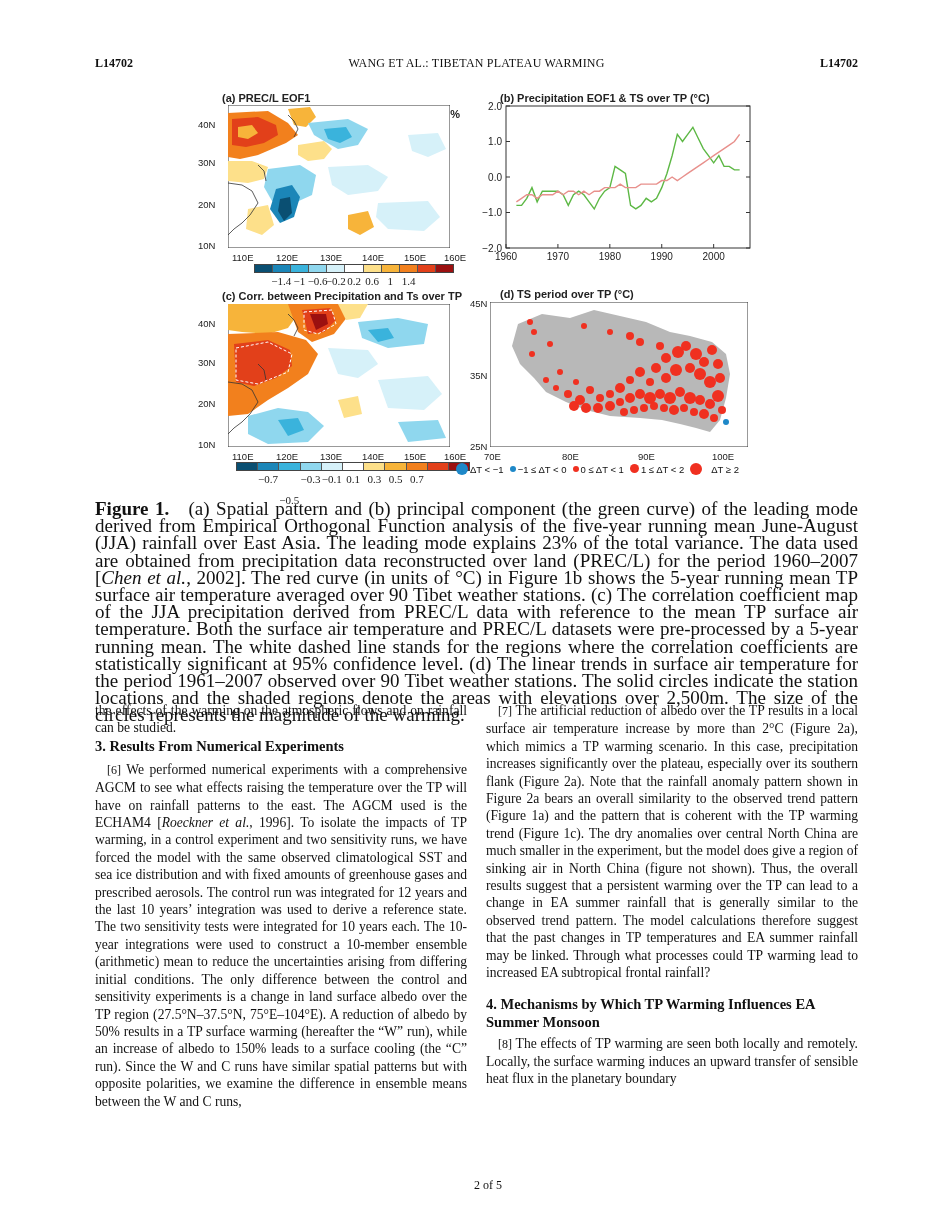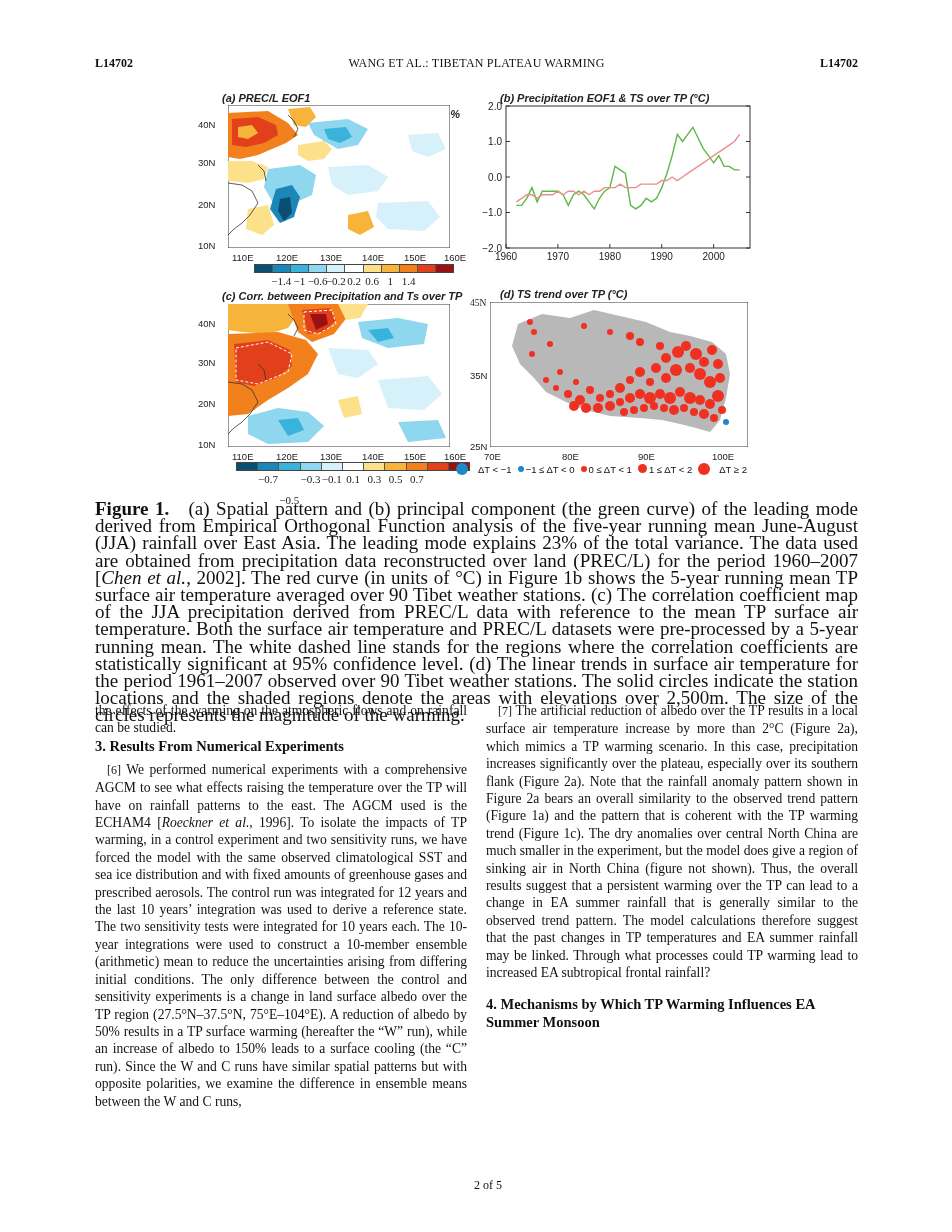--- a/index.html
+++ b/index.html
@@ -3,21 +3,21 @@
 <meta charset="utf-8">
 <style>
   html, body { margin: 0; padding: 0; background: #ffffff; }
   body { width: 952px; height: 1232px; position: relative; overflow: hidden; font-family: "Liberation Serif", serif; color: #111; }
   .hdr { position: absolute; top: 56px; left: 95px; width: 763px; height: 16px; font-size: 12px; }
   .hdr .l { position: absolute; left: 0; font-weight: bold; }
   .hdr .c { position: absolute; left: 0; right: 0; text-align: center; letter-spacing: 0.2px; }
   .hdr .r { position: absolute; right: 0; font-weight: bold; }
 
   .fig { position: absolute; font-family: "Liberation Sans", sans-serif; }
-  .panel-title { position: absolute; font-family: "Liberation Sans", sans-serif; font-size: 11px; font-style: italic; font-weight: bold; color: #222; white-space: nowrap; }
+  .panel-title { position: absolute; font-family: "Liberation Sans", sans-serif; font-size: 11px; font-weight: bold; color: #222; white-space: nowrap; }
   .axlbl { position: absolute; font-family: "Liberation Sans", sans-serif; font-size: 9.5px; color: #222; white-space: nowrap; }
   .cbar { position: absolute; display: flex; height: 9px; border: 1px solid #444; box-sizing: border-box; }
   .cbar div { flex: 1; height: 100%; border-right: 0.5px solid #555; }
   .cbar div:last-child { border-right: none; }
   .cbtick { position: absolute; font-family: Liberation Serif, serif; font-size: 11px; color: #222; white-space: nowrap; transform: translateX(-50%); }
 
   .caption { position: absolute; top: 500px; left: 95px; width: 763px; font-size: 19px; line-height: 17.2px; text-align: justify; }
   .caption b { font-weight: bold; }
   .col { position: absolute; width: 372px; font-size: 13.6px; line-height: 17.4px; text-align: justify; hyphens: manual; }
   .col p { margin: 0; text-indent: 12px; }
@@ -180,21 +180,21 @@
       <div class="cbtick" style="left: 267.909px; top: 473px;">−0.7</div>
       <div class="cbtick" style="left: 289.182px; top: 494px;">−0.5</div>
       <div class="cbtick" style="left: 310.455px; top: 473px;">−0.3</div>
       <div class="cbtick" style="left: 331.727px; top: 473px;">−0.1</div>
       <div class="cbtick" style="left: 353px; top: 473px;">0.1</div>
       <div class="cbtick" style="left: 374.273px; top: 473px;">0.3</div>
       <div class="cbtick" style="left: 395.545px; top: 473px;">0.5</div>
       <div class="cbtick" style="left: 416.818px; top: 473px;">0.7</div>
     </div>
 
-  <div class="panel-title" style="left:500px;top:288px;">(d) TS trend over TP (°C)</div>
+  <div class="panel-title" style="left:500px;top:288px;">(d) TS period over TP (°C)</div>
   <svg id="mapD" style="position:absolute;left:490px;top:302px;" width="258" height="145" viewBox="0 0 258 145">
     <rect x="0" y="0" width="258" height="145" fill="#ffffff" stroke="#333" stroke-width="1"></rect>
     <path d="M28,22 L52,12 L80,16 L104,8 L130,14 L156,20 L180,30 L200,34 L222,40 L236,52 L240,72 L236,96 L230,118 L220,130 L206,126 L190,122 L172,118 L150,116 L120,114 L96,108 L76,100 L56,90 L44,76 L30,62 L22,44 Z" fill="#b8b8b8"></path>
     <g id="mapD-stations">
         <circle cx="40" cy="20" r="3" fill="#f03020"></circle>
         <circle cx="44" cy="30" r="3" fill="#f03020"></circle>
         <circle cx="42" cy="52" r="3" fill="#f03020"></circle>
         <circle cx="60" cy="42" r="3" fill="#f03020"></circle>
         <circle cx="94" cy="24" r="3" fill="#f03020"></circle>
         <circle cx="120" cy="30" r="3" fill="#f03020"></circle>
@@ -250,29 +250,29 @@
         <circle cx="144" cy="108" r="4" fill="#f03020"></circle>
         <circle cx="134" cy="110" r="4" fill="#f03020"></circle>
         <circle cx="78" cy="92" r="4" fill="#f03020"></circle>
         <circle cx="66" cy="86" r="3" fill="#f03020"></circle>
         <circle cx="56" cy="78" r="3" fill="#f03020"></circle>
         <circle cx="70" cy="70" r="3" fill="#f03020"></circle>
         <circle cx="86" cy="80" r="3" fill="#f03020"></circle>
         <circle cx="236" cy="120" r="3" fill="#1e88c8"></circle>
       </g>
   </svg>
-  <div class="axlbl" style="left:470px;top:298px;font-family:Liberation Serif, serif;">45N</div>
+  <div class="axlbl" style="left:470px;top:298px;">45N</div>
   <div class="axlbl" style="left:470px;top:370px;">35N</div>
   <div class="axlbl" style="left:470px;top:441px;">25N</div>
   <div class="axlbl" style="left:484px;top:451px;">70E</div>
   <div class="axlbl" style="left:562px;top:451px;">80E</div>
   <div class="axlbl" style="left:638px;top:451px;">90E</div>
   <div class="axlbl" style="left:712px;top:451px;">100E</div>
   <div id="legendD" style="position:absolute;left:456px;top:462px;width:310px;height:14px;font-family:'Liberation Sans',sans-serif;font-size:9.5px;display:flex;align-items:center;gap:6px;white-space:nowrap;">
-      <span style="display: inline-flex; align-items: center; gap: 10px;">
+      <span style="display: inline-flex; align-items: center; gap: 2px;">
         <span style="height: 12px; width: 12px; border-radius: 50%; background: rgb(30, 136, 200); display: inline-block;"></span>
         <span>ΔT &lt; −1</span>
       </span>
       <span style="display: inline-flex; align-items: center; gap: 2px;">
         <span style="height: 6px; width: 6px; border-radius: 50%; background: rgb(30, 136, 200); display: inline-block;"></span>
         <span>−1 ≤ ΔT &lt; 0</span>
       </span>
       <span style="display: inline-flex; align-items: center; gap: 2px;">
         <span style="height: 6px; width: 6px; border-radius: 50%; background: rgb(240, 48, 32); display: inline-block;"></span>
         <span>0 ≤ ΔT &lt; 1</span>
@@ -295,15 +295,16 @@
 
 <div class="col" style="left:95px;top:702px;">
   <p class="noind">the effects of the warming on the atmospheric flows and on rainfall can be studied.</p>
   <h2 style="margin-bottom:6px;">3.   Results From Numerical Experiments</h2>
   <p><span class="sn">[6]</span> <span>We performed numerical experiments with a comprehensive AGCM to see what effects raising the temperature over the TP will have on rainfall patterns to the east. The AGCM used is the ECHAM4 [</span><i>Roeckner et al.</i><span>, 1996]. To isolate the impacts of TP warming, in a control experiment and two sensitivity runs, we have forced the model with the same observed climatological SST and sea ice distribution and with fixed amounts of greenhouse gases and prescribed aerosols. The control run was integrated for 12 years and the last 10 years’ integration was used to derive a reference state. The two sensitivity tests were integrated for 10 years each. The 10-year integrations were used to construct a 10-member ensemble (arithmetic) mean to reduce the uncertainties arising from differing initial conditions. The only difference between the control and sensitivity experiments is a change in land surface albedo over the TP region (27.5°N–37.5°N, 75°E–104°E). A reduction of albedo by 50% results in a TP surface warming (hereafter the “W” run), while an increase of albedo to 150% leads to a surface cooling (the “C” run). Since the W and C runs have similar spatial patterns but with opposite polarities, we examine the difference in ensemble means between the W and C runs,</span></p>
 </div>
 
 <div class="col" style="left:486px;top:702px;">
   <p><span class="sn">[7]</span> <span>The artificial reduction of albedo over the TP results in a local surface air temperature increase by more than 2°C (Figure 2a), which mimics a TP warming scenario. In this case, precipitation increases significantly over the plateau, especially over its southern flank (Figure 2a). Note that the rainfall anomaly pattern shown in Figure 2a bears an overall similarity to the observed trend pattern (Figure 1a) and the pattern that is coherent with the TP warming trend (Figure 1c). The dry anomalies over central North China are much smaller in the experiment, but the model does give a region of sinking air in North China (figure not shown). Thus, the overall results suggest that a persistent warming over the TP can lead to a change in EA summer rainfall that is generally similar to the observed trend pattern. The model calculations therefore suggest that the past changes in TP temperatures and EA summer rainfall may be linked. Through what processes could TP warming lead to increased EA subtropical frontal rainfall?</span></p>
   <h2 style="margin-top:13px;margin-bottom:4px;">4.   Mechanisms by Which TP Warming Influences EA Summer Monsoon</h2>
+  <p><span class="sn">[8]</span> <span>The effects of TP warming are seen both locally and remotely. Locally, the surface warming induces an upward transfer of sensible heat flux in the planetary boundary</span></p>
 </div>
 
 <div class="pagefoot">2 of 5</div>
 
 </body></html>

